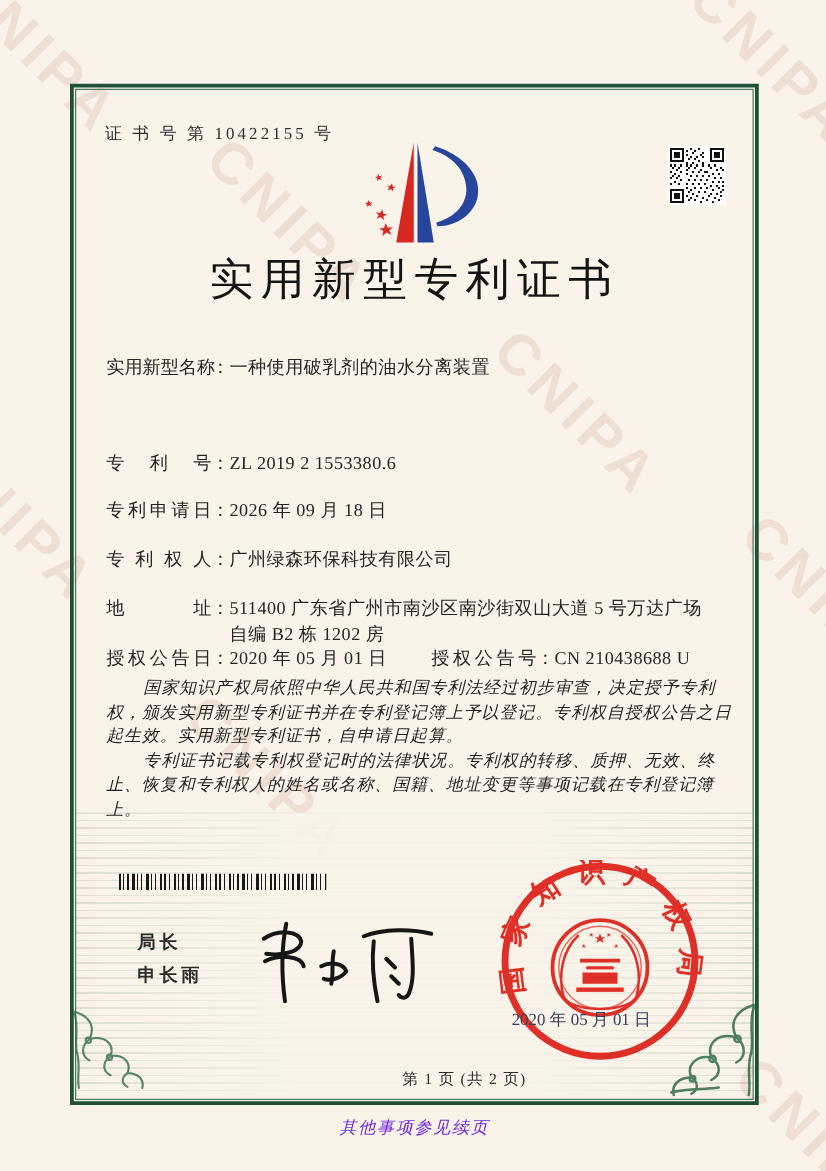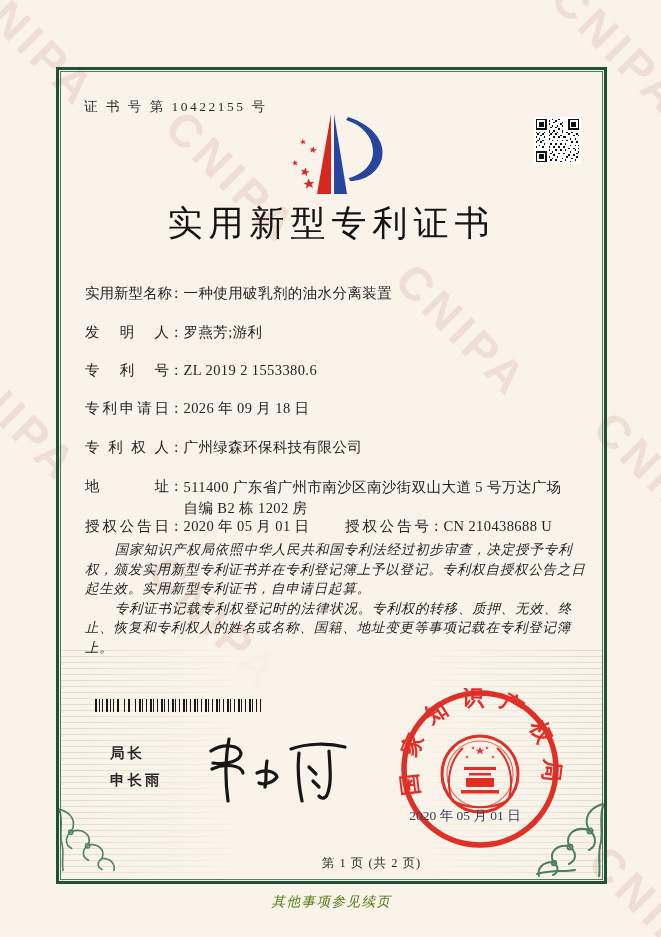--- a/index.html
+++ b/index.html
@@ -77,21 +77,21 @@
     position:absolute; left:399px; top:807px; width:132px; text-align:center; z-index:5;
     font-size:13.5px; color:#38405a; letter-spacing:0px;
   }
   .corner-ornament { z-index:2; }
   .page-num {
     position:absolute; left:56px; top:855px; width:551px; text-align:center; z-index:3;
     font-size:12.5px; letter-spacing:1px; color:#2c2c2c;margin-left:40px;
   }
   .footer-note {
     position:absolute; left:56px; top:893px; width:551px; text-align:center; z-index:3;
-    font-size:13.5px; font-style:italic; letter-spacing:1.5px; color:#4d7c0f;
+    font-size:13.5px; font-style:italic; letter-spacing:1.5px; color:#6d28d9;
   }
 </style>
 </head>
 <body>
 
 <div id="page">
 
   <div class="watermark" style="left:30px; top:40px;">CNIPA</div>
   <div class="watermark" style="left:232px; top:177px;">CNIPA</div>
   <div class="watermark" style="left:618px; top:48px;">CNIPA</div>
@@ -169,23 +169,20 @@
         M9 18h1v1h-1z M12 18h1v1h-1z M15 18h1v1h-1z M18 18h1v1h-1z M21 19h1v1h-1z M24 19h1v1h-1z M27 19h1v1h-1z
         M9 20h1v1h-1z M11 21h1v1h-1z M13 20h1v1h-1z M16 20h1v1h-1z M19 20h1v1h-1z M22 21h1v1h-1z M25 20h1v1h-1z M27 21h1v1h-1z M10 22h1v1h-1z M12 23h1v1h-1z M15 22h1v1h-1z M18 22h1v1h-1z M21 23h1v1h-1z M24 23h1v1h-1z M26 22h1v1h-1z
         M9 24h1v1h-1z M11 25h1v1h-1z M14 24h1v1h-1z M17 25h1v1h-1z M20 24h1v1h-1z M23 25h1v1h-1z M26 24h1v1h-1z M10 26h1v1h-1z M13 26h1v1h-1z M16 27h1v1h-1z M19 26h1v1h-1z M22 27h1v1h-1z M25 26h1v1h-1z"></path>
     </g>
   </svg>
 
   <div class="abs title">实用新型专利证书</div>
 
   <div class="row" style="top:284px">
     <span class="lbl">实用新型名称</span><span class="colon">：</span><span class="val">一种使用破乳剂的油水分离装置</span>
-  </div>
-  <div class="row" style="top:323px">
-    <span class="lbl">发明人</span><span class="colon">：</span><span class="val">罗燕芳;游利</span>
   </div>
   <div class="row" style="top:361px">
     <span class="lbl">专利号</span><span class="colon">：</span><span class="val">ZL 2019 2 1553380.6</span>
   </div>
   <div class="row" style="top:399px">
     <span class="lbl">专利申请日</span><span class="colon">：</span><span class="val">2026 年 09 月 18 日</span>
   </div>
   <div class="row" style="top:438px">
     <span class="lbl">专利权人</span><span class="colon">：</span><span class="val">广州绿森环保科技有限公司</span>
   </div>

